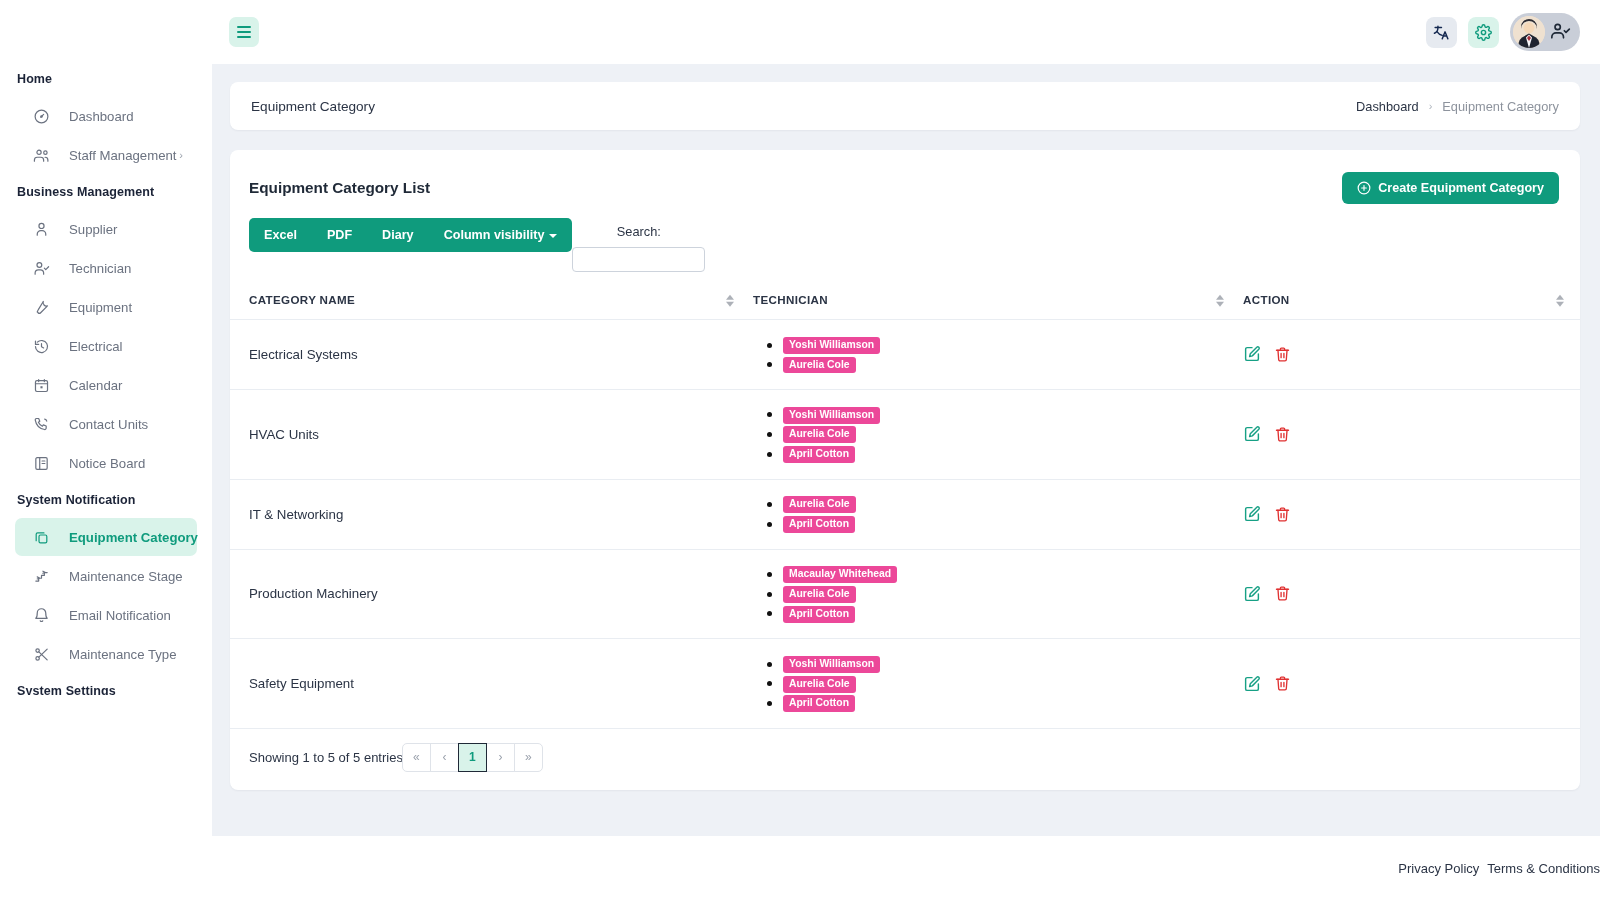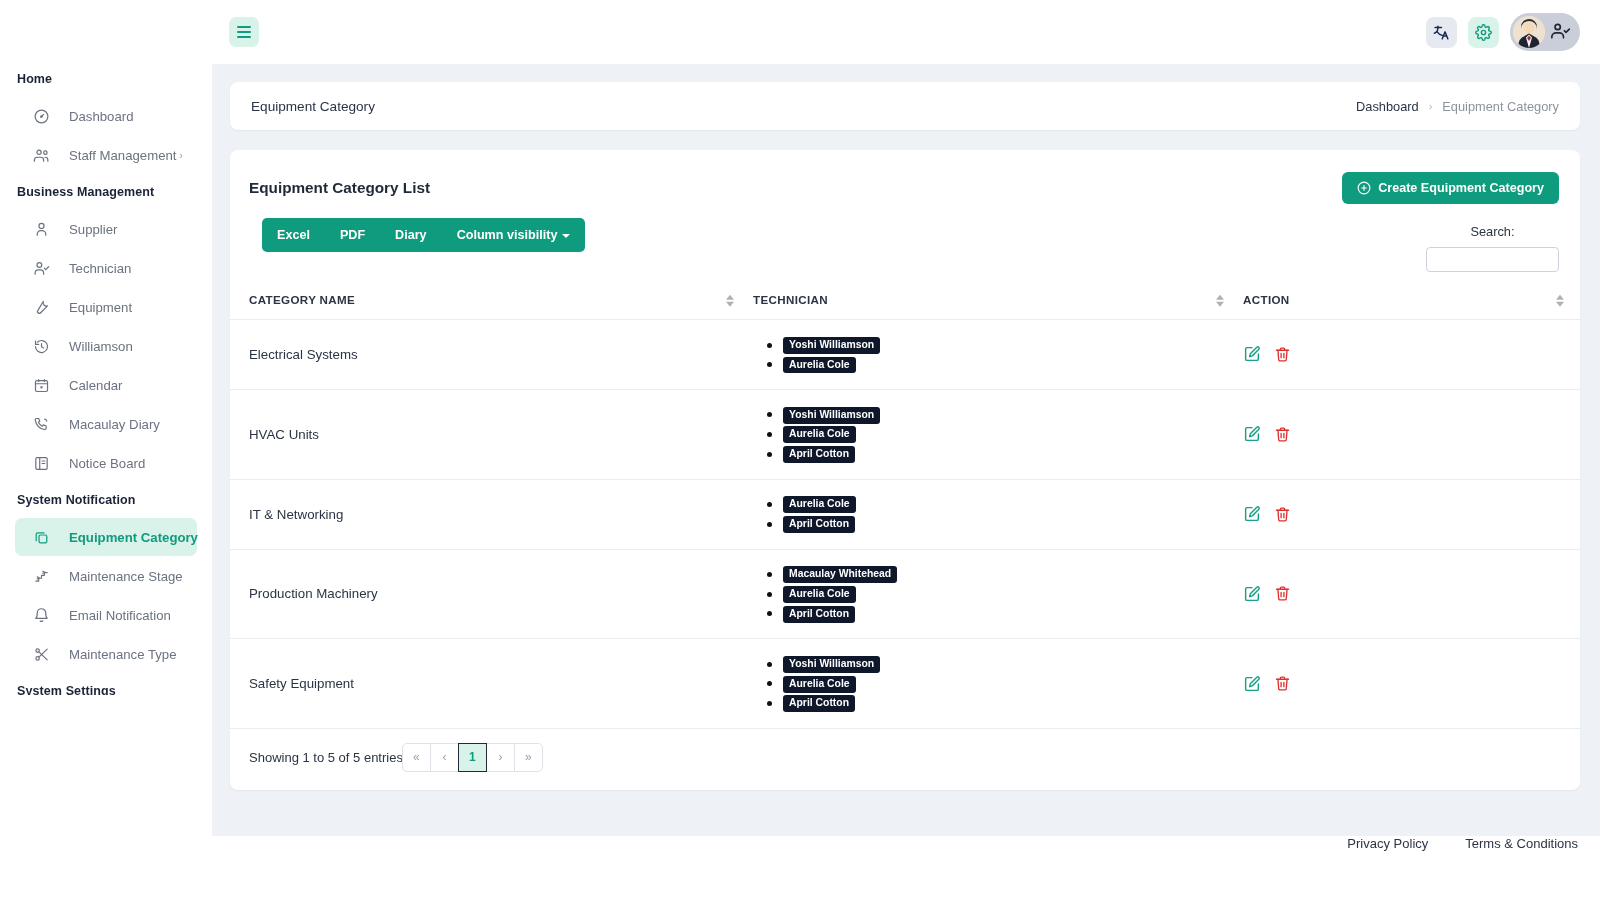--- a/index.html
+++ b/index.html
@@ -107,23 +107,22 @@
   .btn-create {
     background: #0f9b7d; color: #fff; border: none;
     height: 32px; padding: 0 15px; border-radius: 6px;
     font-size: 12.6px; font-weight: bold; cursor: pointer;
     display: flex; align-items: center; gap: 7px;
     font-family: "Liberation Sans", sans-serif;
     margin-left: 28px;
   }
 
   .table-tools {
-    display: flex; align-items: flex-start; justify-content: space-between;
+    display: flex; align-items: flex-start; 
     padding: 0 21px 0 19px;
-    margin-left: 13px;
   }
   .dt-buttons {
     display: flex; background: #0f9b7d; border-radius: 5px; overflow: hidden;
   }
   .dt-btn {
     color: #fff; font-size: 12.6px; font-weight: bold;
     padding: 10px 15px; cursor: pointer; white-space: nowrap;
   }
   .dt-btn .caret {
     display:inline-block; margin-left: 5px;
@@ -164,21 +163,21 @@
     border-bottom: 1px solid #e9edf2;
     vertical-align: middle; padding: 14px 0;
   }
   td.c-name { padding-left: 19px; font-size: 13.3px; color: #2b3445; }
   td.c-tech { padding-left: 3px; }
   td.c-action { padding-left: 3px; }
 
   .tech-list { list-style: disc; margin: 0 0 0 30px; padding: 0; }
   .tech-list li { margin: 1.5px 0; color: #111; }
   .badge {
-    display: inline-block; background: #0f172a; color: #fff;
+    display: inline-block; background: #ec4899; color: #fff;
     font-size: 10.4px; font-weight: bold; border-radius: 3px;
     padding: 3px 6px; line-height: 1.05; vertical-align: middle;
   }
 
   .actions { display: flex; align-items: center; gap: 13px; }
   .act { cursor: pointer; display: flex; align-items: center; }
 
   .table-foot {
     display: flex; align-items: center; justify-content: flex-start;
     padding: 14px 21px 18px 19px;
@@ -193,22 +192,22 @@
   }
   .pg:first-child { border-radius: 5px 0 0 5px; }
   .pg:last-child { border-radius: 0 5px 5px 0; }
   .pg.current {
     background: #d9f3ea; color: #0f9b7d; font-weight: bold;
     border: 1.5px solid #1f2937; z-index: 2;
   }
 
   .footer {
     position: absolute; left: 0; right: 0; bottom: 0; height: 64px;
-    background: #ffffff; display: flex; align-items: flex-start;
-    justify-content: flex-end; gap: 37px; padding-right: 22px;
+    background: #ffffff; display: flex; align-items: center;
+    justify-content: flex-end; gap: 8px; 
   }
   .footer a { font-size: 13px; color: #2b3445; text-decoration: none; cursor: pointer; }
 </style>
 </head>
 <body>
 
 <aside class="sidebar">
   <div id="sidebar-nav">
       <div class="nav-section-title">Home</div>
       <div class="nav-item">
@@ -263,40 +262,40 @@
         <span class="nav-label">Equipment</span>
       </div>
       <div class="nav-item">
         <span class="nav-ico">
           <svg width="17" height="17" viewBox="0 0 24 24" fill="none" stroke="currentColor" stroke-width="1.7" stroke-linecap="round" stroke-linejoin="round">
             <path d="M3.5 12a8.5 8.5 0 1 0 2.6-6.1"></path>
             <path d="M3.5 4.5V9H8"></path>
             <path d="M12 8v4.3l3 1.7"></path>
           </svg>
         </span>
-        <span class="nav-label">Williamson</span>
+        <span class="nav-label">Electrical</span>
       </div>
       <div class="nav-item">
         <span class="nav-ico">
           <svg width="17" height="17" viewBox="0 0 24 24" fill="none" stroke="currentColor" stroke-width="1.7" stroke-linecap="round" stroke-linejoin="round">
             <rect x="3.5" y="5" width="17" height="15.5" rx="2"></rect>
             <path d="M3.5 9.5h17M8 3.5v3M16 3.5v3"></path>
             <rect x="10.5" y="13" width="3" height="3" fill="currentColor" stroke="none"></rect>
           </svg>
         </span>
         <span class="nav-label">Calendar</span>
       </div>
       <div class="nav-item">
         <span class="nav-ico">
           <svg width="17" height="17" viewBox="0 0 24 24" fill="none" stroke="currentColor" stroke-width="1.7" stroke-linecap="round" stroke-linejoin="round">
             <path d="M5 3.5h3l1.6 4-2 1.4a11.5 11.5 0 0 0 5.6 5.6l1.4-2 4 1.6v3a2 2 0 0 1-2.2 2A16.5 16.5 0 0 1 3.2 5.7 2 2 0 0 1 5 3.5z"></path>
             <path d="M16.5 4.5c1.4.2 2.6 1.3 2.9 2.7"></path>
           </svg>
         </span>
-        <span class="nav-label">Macaulay Diary</span>
+        <span class="nav-label">Contact Units</span>
       </div>
       <div class="nav-item">
         <span class="nav-ico">
           <svg width="17" height="17" viewBox="0 0 24 24" fill="none" stroke="currentColor" stroke-width="1.7" stroke-linecap="round" stroke-linejoin="round">
             <rect x="4" y="3.8" width="16" height="16.4" rx="1.8"></rect>
             <path d="M9.5 3.8v16.4"></path>
             <path d="M12.8 8.5h4M12.8 12h4"></path>
           </svg>
         </span>
         <span class="nav-label">Notice Board</span>

